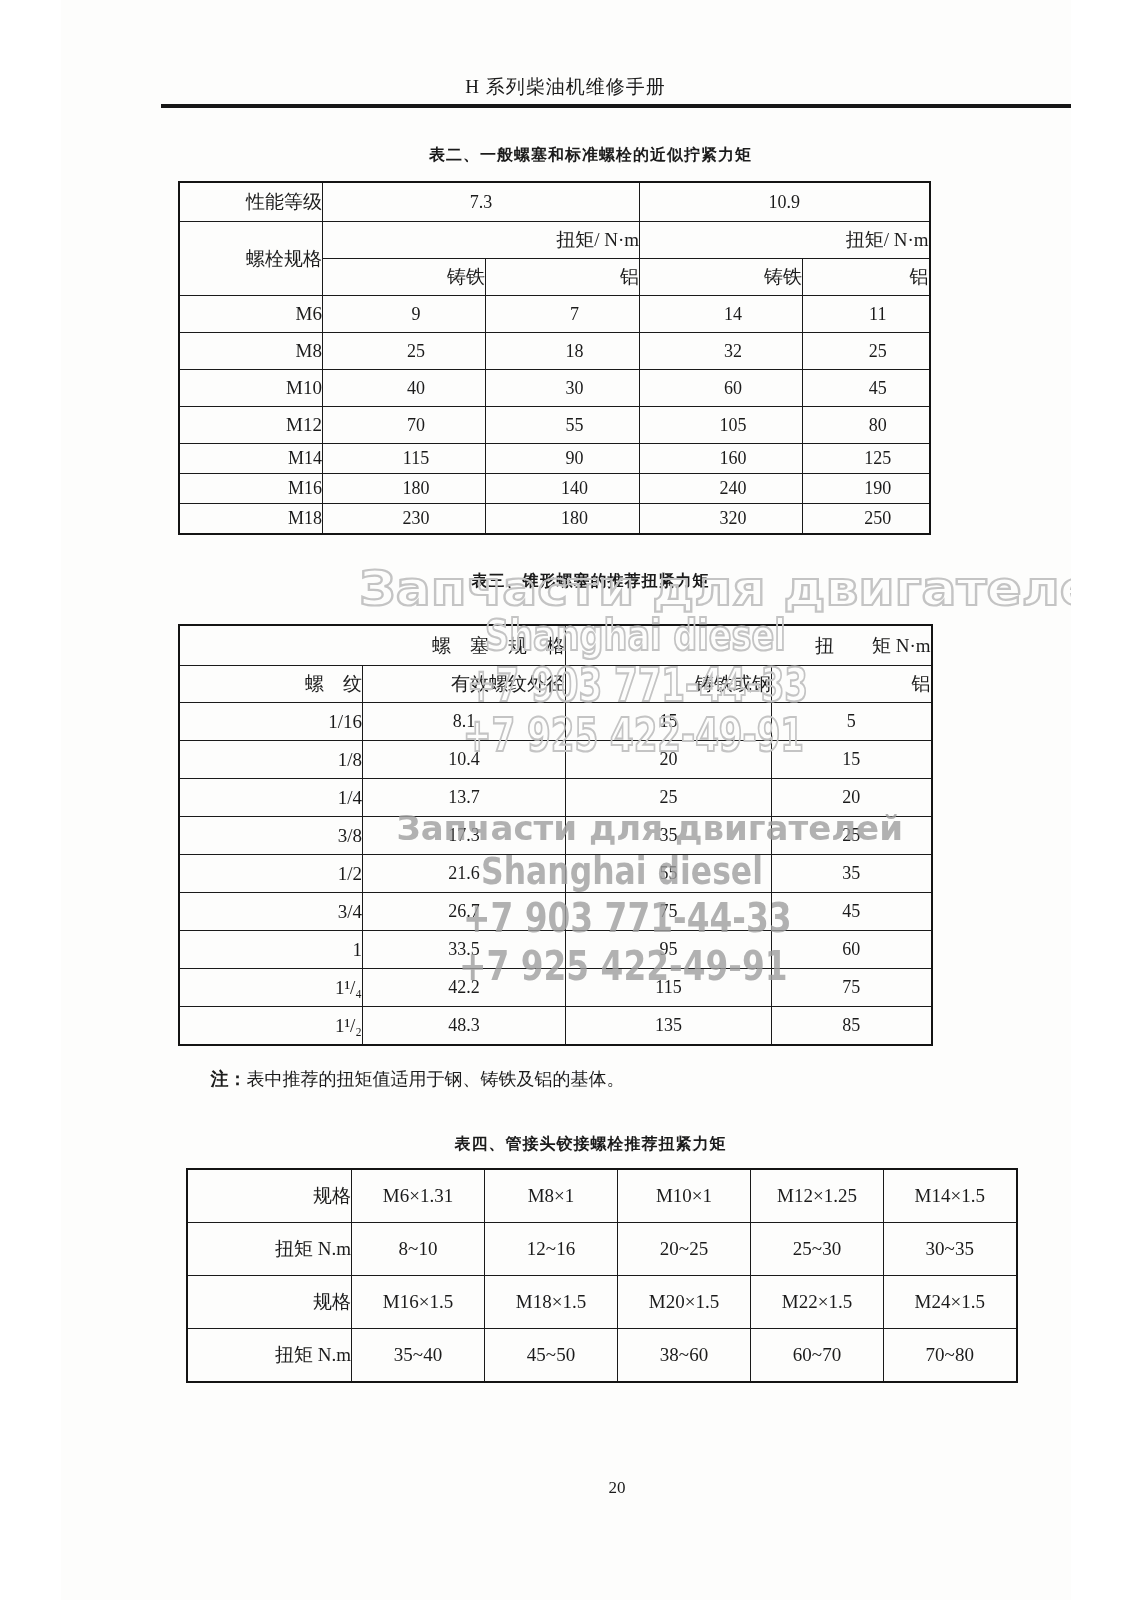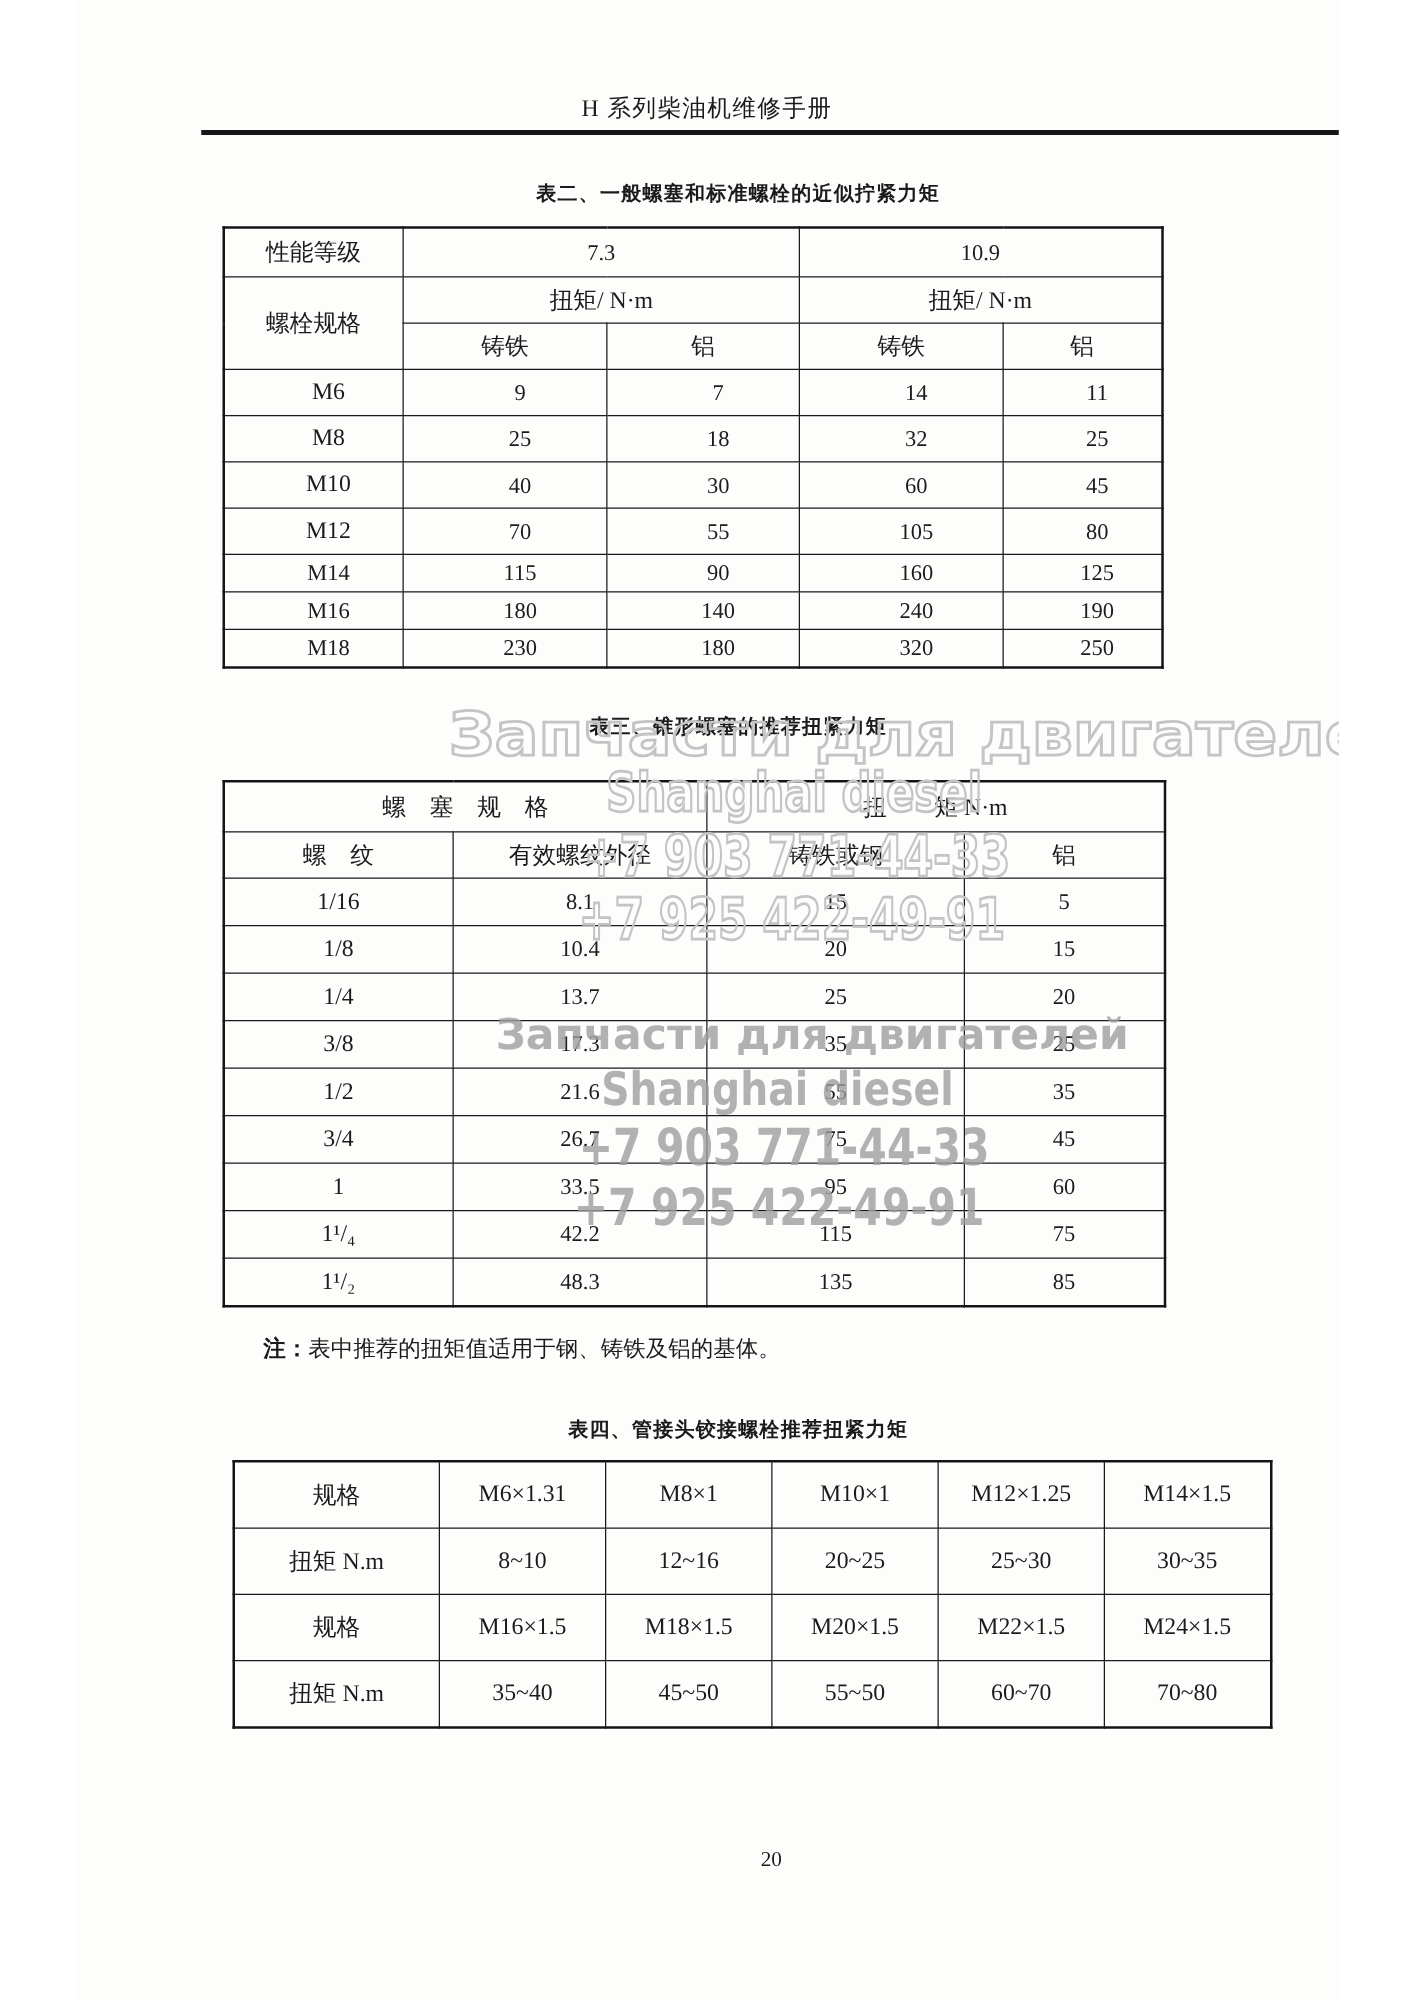--- a/index.html
+++ b/index.html
@@ -31,21 +31,21 @@
   .note b { font-weight:bold; }
   .page-num { position:absolute; top:1478px; left:0; width:1113px; text-align:center; font-size:17px; }
 
   
   table { border-collapse:collapse; table-layout:fixed; position:absolute; }
   td {
     border:1.6px solid #1a1a1a; text-align:center; vertical-align:middle;
     padding:0; font-size:18px; overflow:hidden;
   }
   .t2, .t3, .t4 { border:2.5px solid #141414; }
-  .zh { font-size:19px; }
+  .zh { font-size:19px;text-align:right; }
 
   .t2 { left:117px; top:181px; width:751px; }
   .t2 thead tr:nth-child(1) td { height:38px; }
   .t2 thead tr:nth-child(2) td { height:36px; }
   .t2 thead tr:nth-child(3) td { height:36px; }
   .t2 tbody td { height:36px;padding-left:24px; }
   .t2 tbody tr:nth-child(n+5) td { height:29px; font-size:18px; }
 
   .t3 { left:117px; top:624px; width:753px; }
   .t3 thead tr:nth-child(1) td { height:39px; }
@@ -272,21 +272,21 @@
           <td>M16×1.5</td>
           <td>M18×1.5</td>
           <td>M20×1.5</td>
           <td>M22×1.5</td>
           <td>M24×1.5</td>
         </tr>
         <tr>
           <td class="zh">扭矩 N.m</td>
           <td>35~40</td>
           <td>45~50</td>
-          <td>55~50</td>
+          <td>38~60</td>
           <td>60~70</td>
           <td>70~80</td>
         </tr>
       </tbody>
   </table>
 
   <div class="page-num">20</div>
 
   <div class="wm wm-outline" id="wm-o1">Запчасти для двигателей</div>
   <div class="wm wm-outline" id="wm-o2">Shanghai diesel</div>

